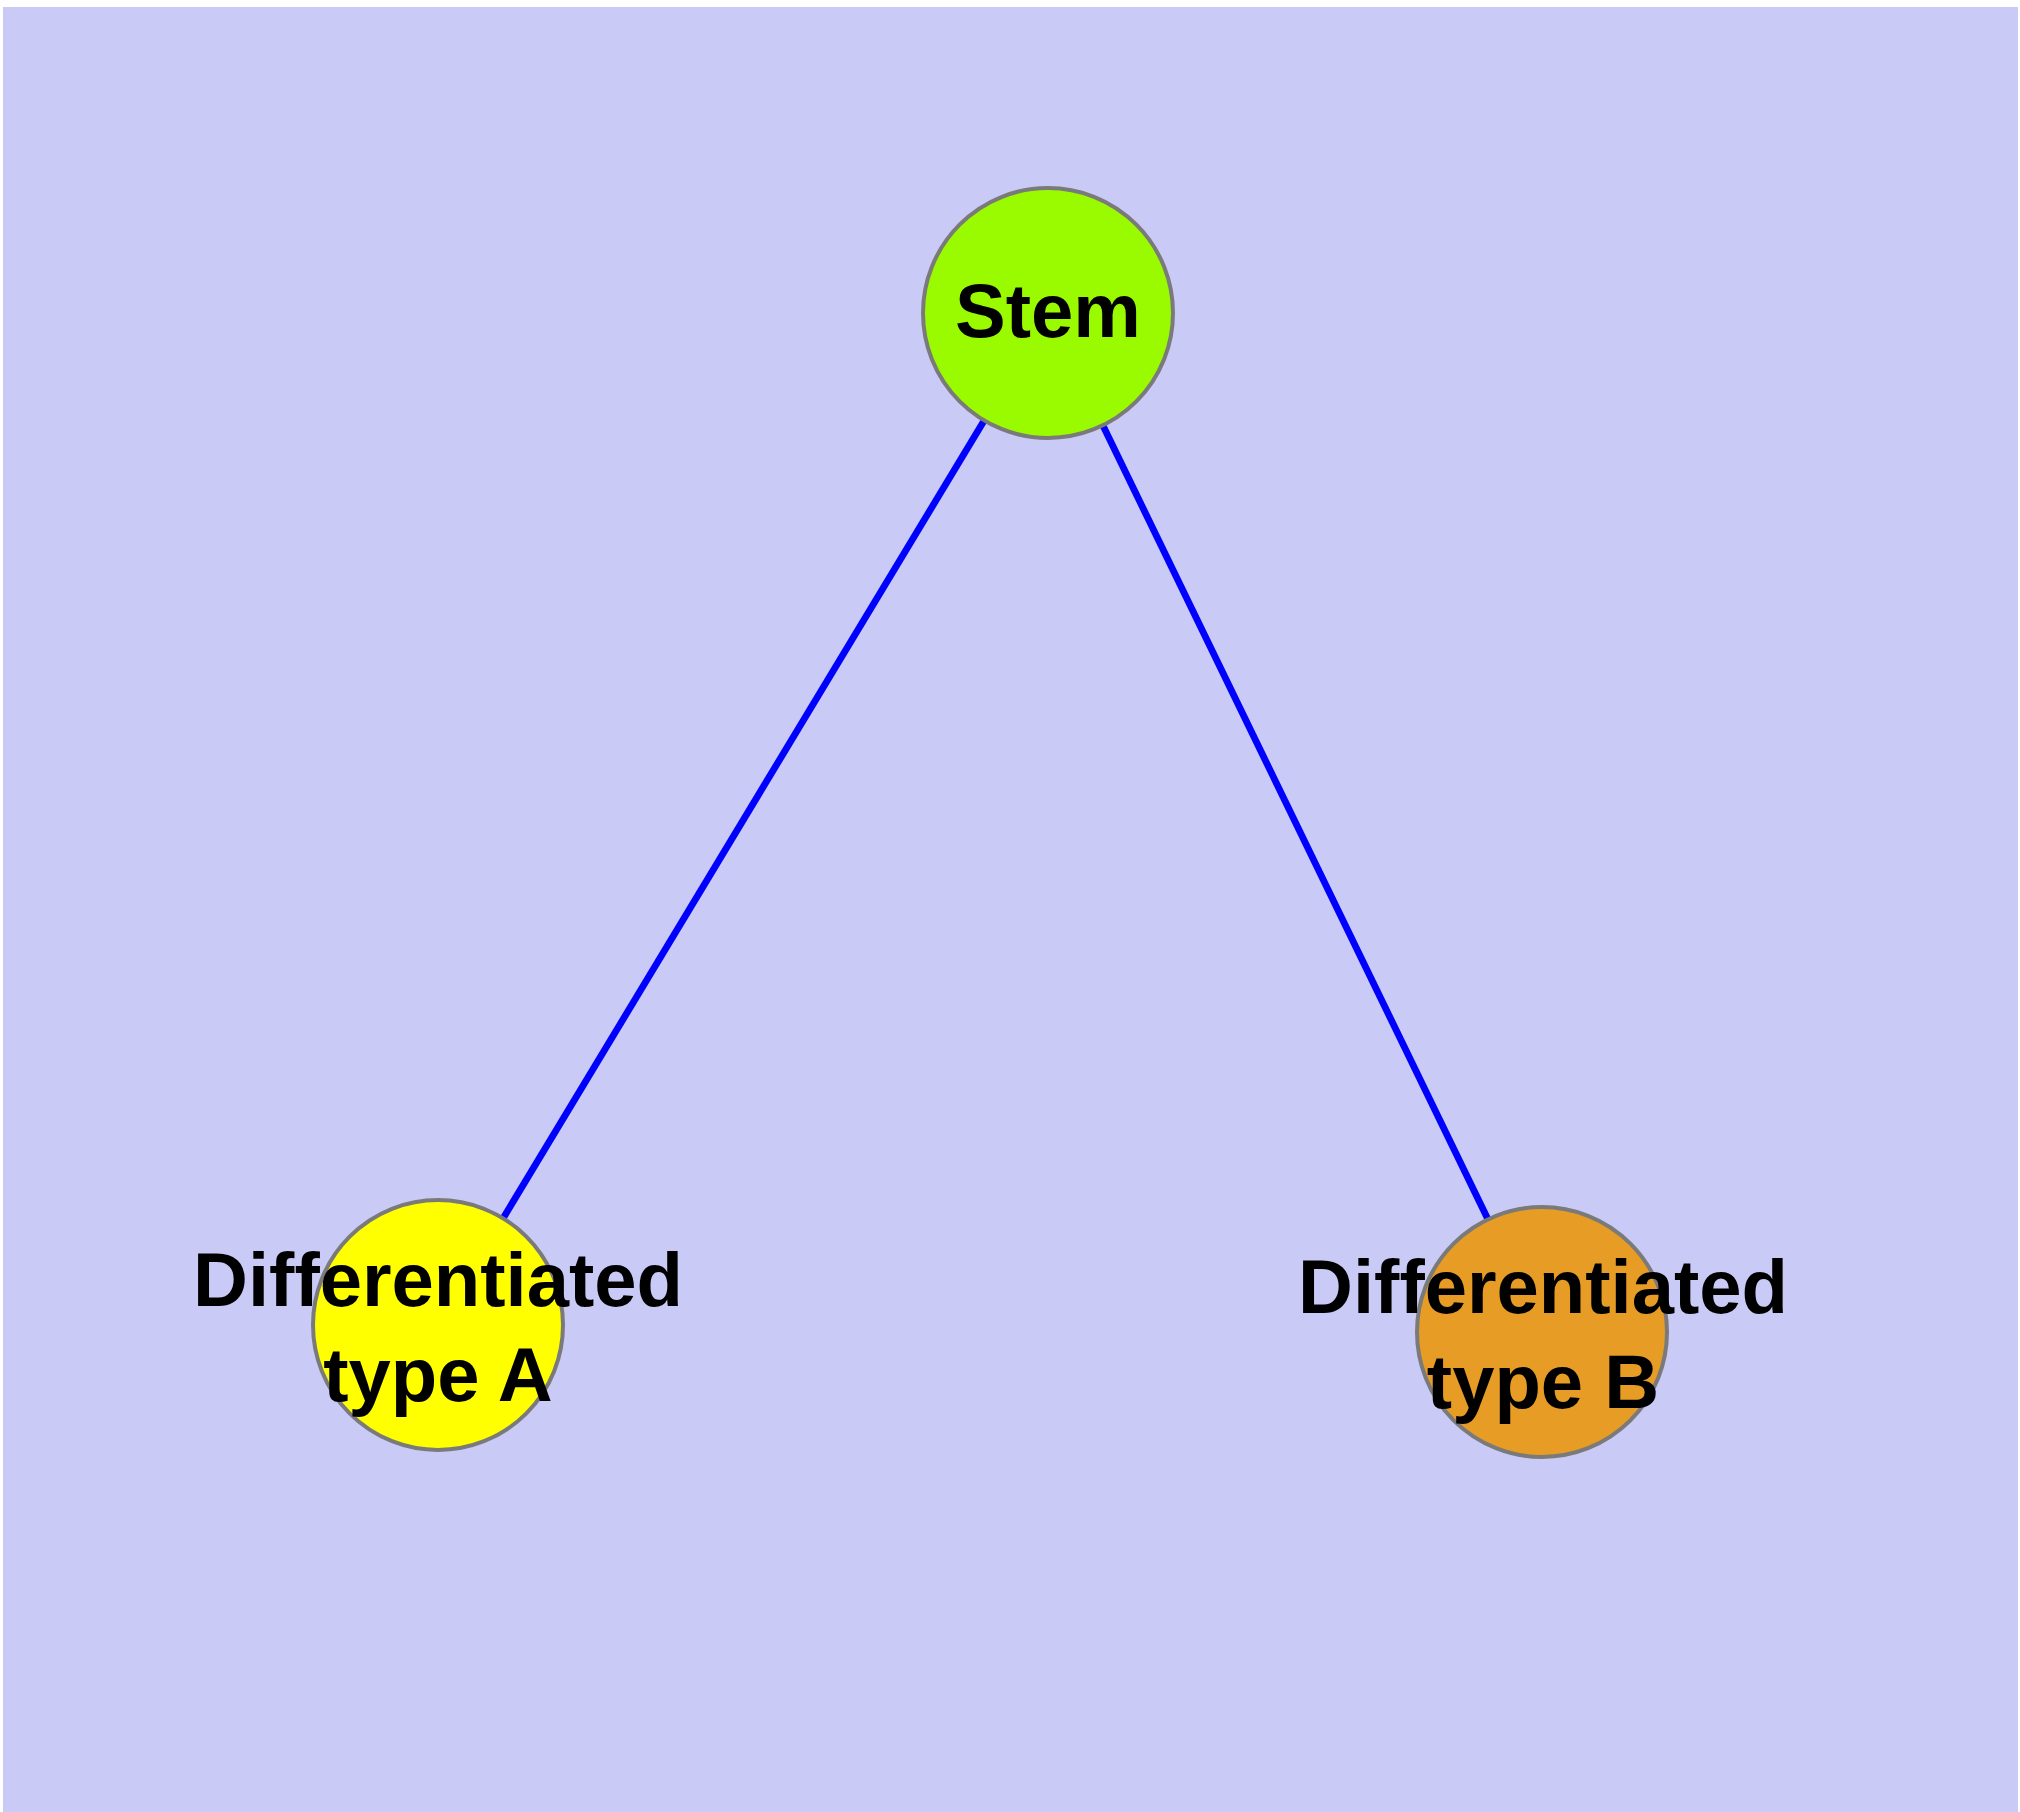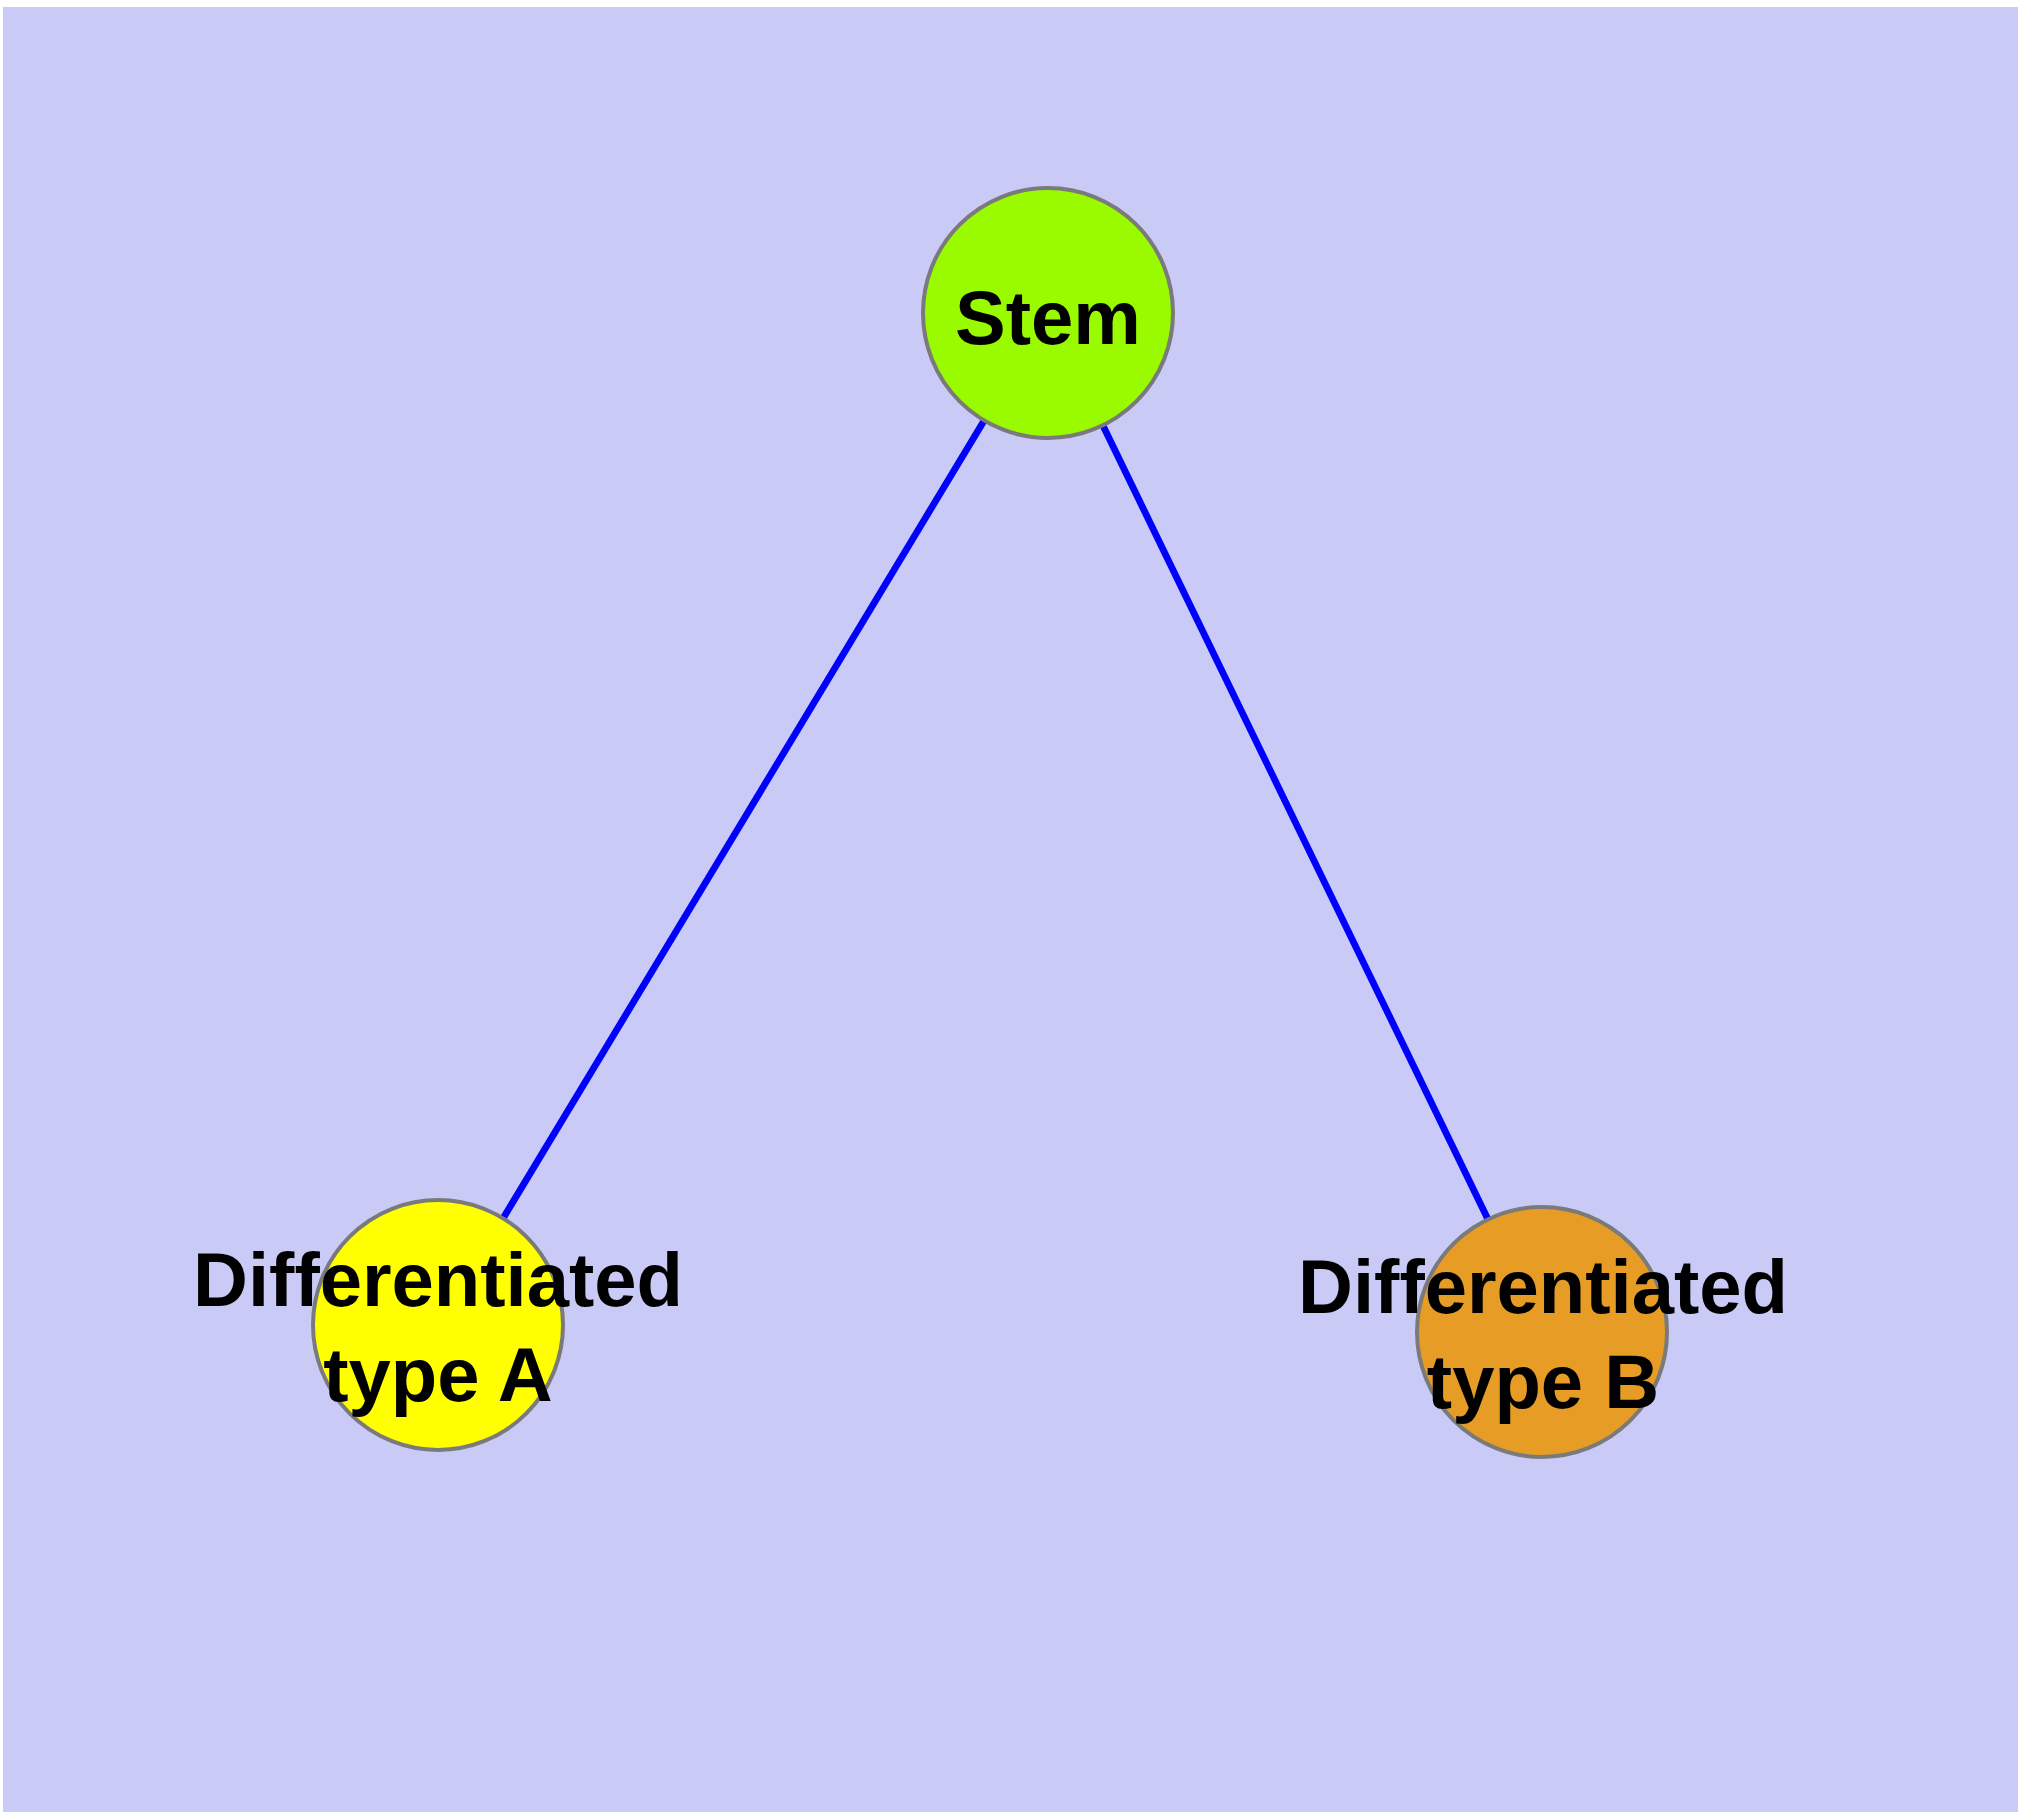--- a/index.html
+++ b/index.html
@@ -50,21 +50,21 @@
     position: absolute;
     transform: translate(-50%, -50%);
     width: max-content;
     text-align: center;
     white-space: pre-line;
     font-weight: bold;
     font-size: 76px;
     line-height: 1.25;
     color: #000000;
   }
-  .node-label.stem   { left: 1048px; top: 317px;  }
+  .node-label.stem   { left: 1048px; top: 310px;  }
   .node-label.type-a { left: 438px;  top: 1327px; }
   .node-label.type-b { left: 1543px; top: 1334px; }
 </style>
 </head>
 <body>
 
 <div class="canvas">
 
   <div class="graph-bg" style="background-color: rgb(202, 202, 247);"></div>
 

